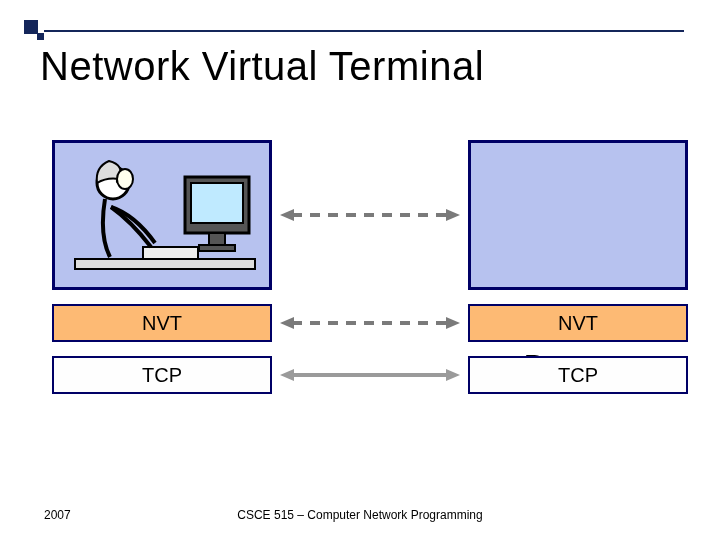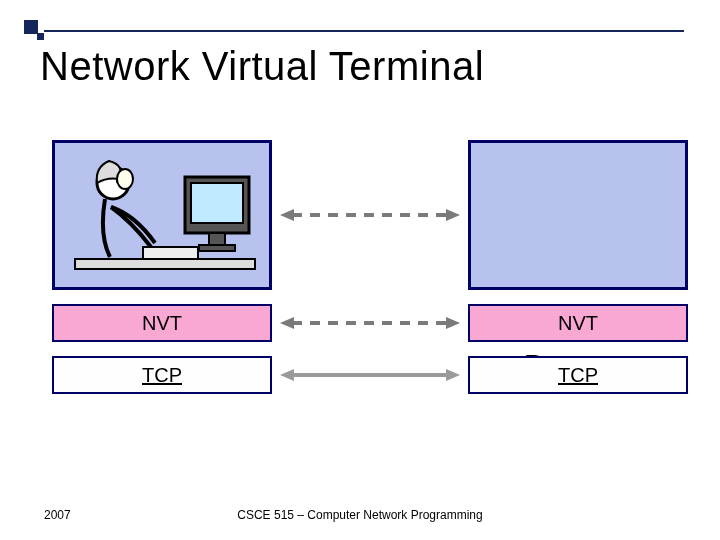--- a/index.html
+++ b/index.html
@@ -10,22 +10,22 @@
   .rule { position: absolute; left: 44px; top: 30px; width: 640px; height: 2px; background: #14265a; }
   .title { position: absolute; left: 40px; top: 44px; font-size: 40px; font-weight: 400; letter-spacing: 0.5px; }
 
   .col { position: absolute; width: 220px; }
   .left { left: 52px; }
   .right { left: 468px; }
 
   .bigbox { position: absolute; width: 220px; height: 150px; top: 140px; border: 3px solid #000066; background: #b7c2ef; }
 
   .slot { position: absolute; width: 220px; height: 38px; border: 2px solid #000066; display: flex; align-items: center; justify-content: center; font-family: "Trebuchet MS", Verdana, sans-serif; font-size: 20px; }
-  .nvt { background: #f9a8d4; top: 304px; }
-  .tcp { background: #fefefe; top: 356px; text-decoration: underline; }
+  .nvt { background: #fdba74; top: 304px; }
+  .tcp { background: #fefefe; top: 356px; }
 
   .server-label { position: absolute; top: 170px; left: 0; width: 100%; text-align: center; font-family: "Trebuchet MS", Verdana, sans-serif; font-size: 30px; line-height: 1.15; }
 
   .arrow-lane { position: absolute; left: 280px; width: 180px; height: 0; }
   svg.arrow { position: absolute; left: 0; top: -8px; width: 180px; height: 16px; overflow: visible; }
 
   .footer-year { position: absolute; left: 44px; bottom: 18px; font-size: 12px; }
   .footer-course { position: absolute; left: 0; right: 0; bottom: 18px; text-align: center; font-size: 12px; }
 
   

